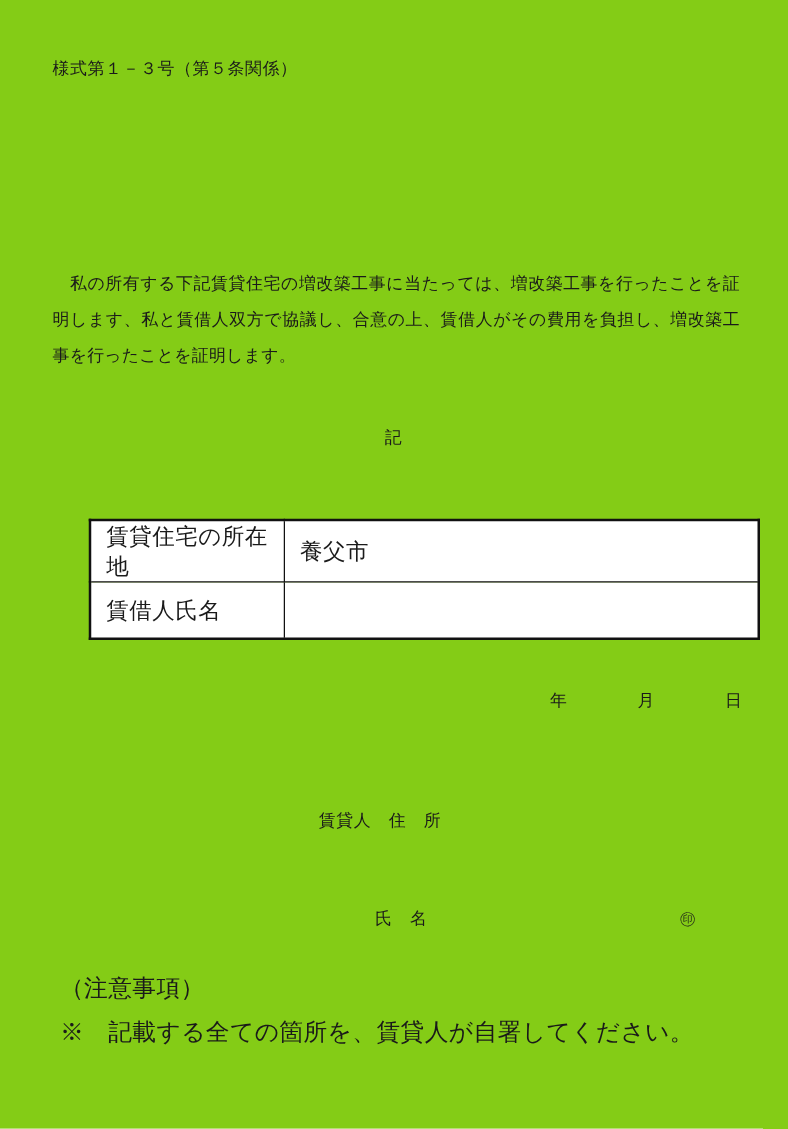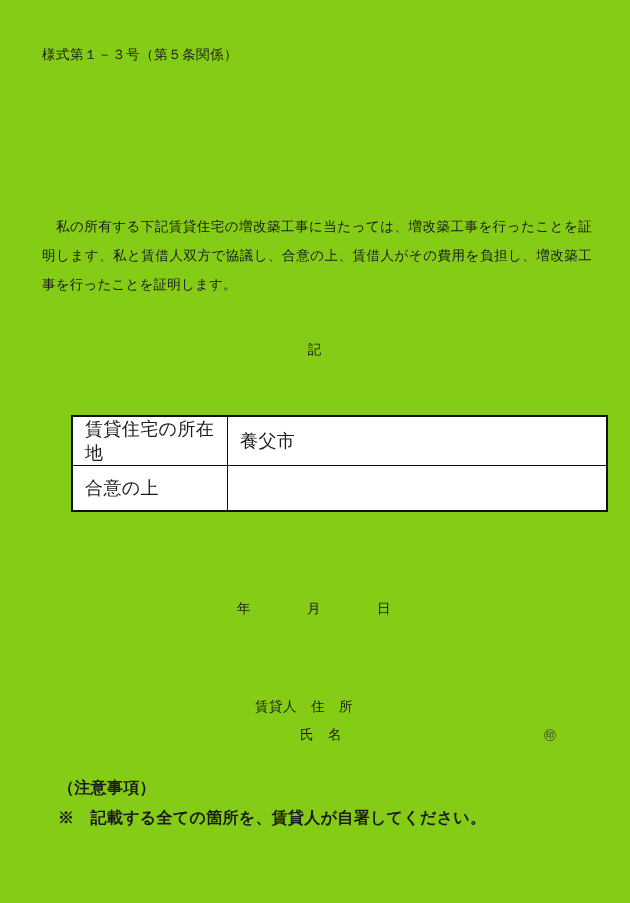--- a/index.html
+++ b/index.html
@@ -93,45 +93,44 @@
     width: 130px;
   }
   .info-table td.value-cell {
     width: 354px;
     font-family: Liberation Serif, serif;
   }
 
   
   .date-line {
     position: absolute;
-    left: 17px;
+    left: 0;
     top: 552px;
     width: 594px;
-    text-align: center;
-    font-size: 13.5px;
-    white-space: pre;
-    letter-spacing: 0.5px;
-    margin-top: 48px;
+    text-align: right;
+    font-size: 13.5px;
+    white-space: pre;
+    letter-spacing: 0.5px;
   }
 
   
   .addressee {
     position: absolute;
     left: 58px;
     top: 602px;
     font-size: 13.5px;
     white-space: pre;
     letter-spacing: 0.5px;
   }
 
   
   .sig-address {
     position: absolute;
     left: 255px;
-    top: 698px;
+    top: 648px;
     font-size: 13.5px;
     white-space: pre;
     letter-spacing: 0.5px;
     font-family: Liberation Mono, monospace;
   }
   .sig-name-row {
     position: absolute;
     left: 255px;
     top: 726px;
     width: 302px;
@@ -145,25 +144,24 @@
     white-space: pre;
     margin-left: 45px;
   }
   .seal-mark {
     font-size: 13px;
   }
 
   
   .notes {
     position: absolute;
-    left: 58px;
+    left: 48px;
     top: 778px;
-    font-size: 16px;
+    font-size: 19px;
     letter-spacing: 0.3px;
-    font-weight: bold;
   }
   .notes-title {
     white-space: pre;
     margin-bottom: 9px;
   }
   .notes-item {
     white-space: pre;
   }
 </style>
 </head>
@@ -180,21 +178,21 @@
 
   <div class="ki-mark">記</div>
 
   <table class="info-table">
     <tbody>
       <tr>
         <td class="label-cell">賃貸住宅の所在地</td>
         <td class="value-cell">養父市</td>
       </tr>
       <tr>
-        <td class="label-cell">合意の上</td>
+        <td class="label-cell">賃借人氏名</td>
         <td class="value-cell"></td>
       </tr>
     </tbody>
   </table>
 
   <div class="date-line">年　　　　月　　　　日</div>
 
 
   <div class="sig-address">賃貸人　住　所</div>
 

